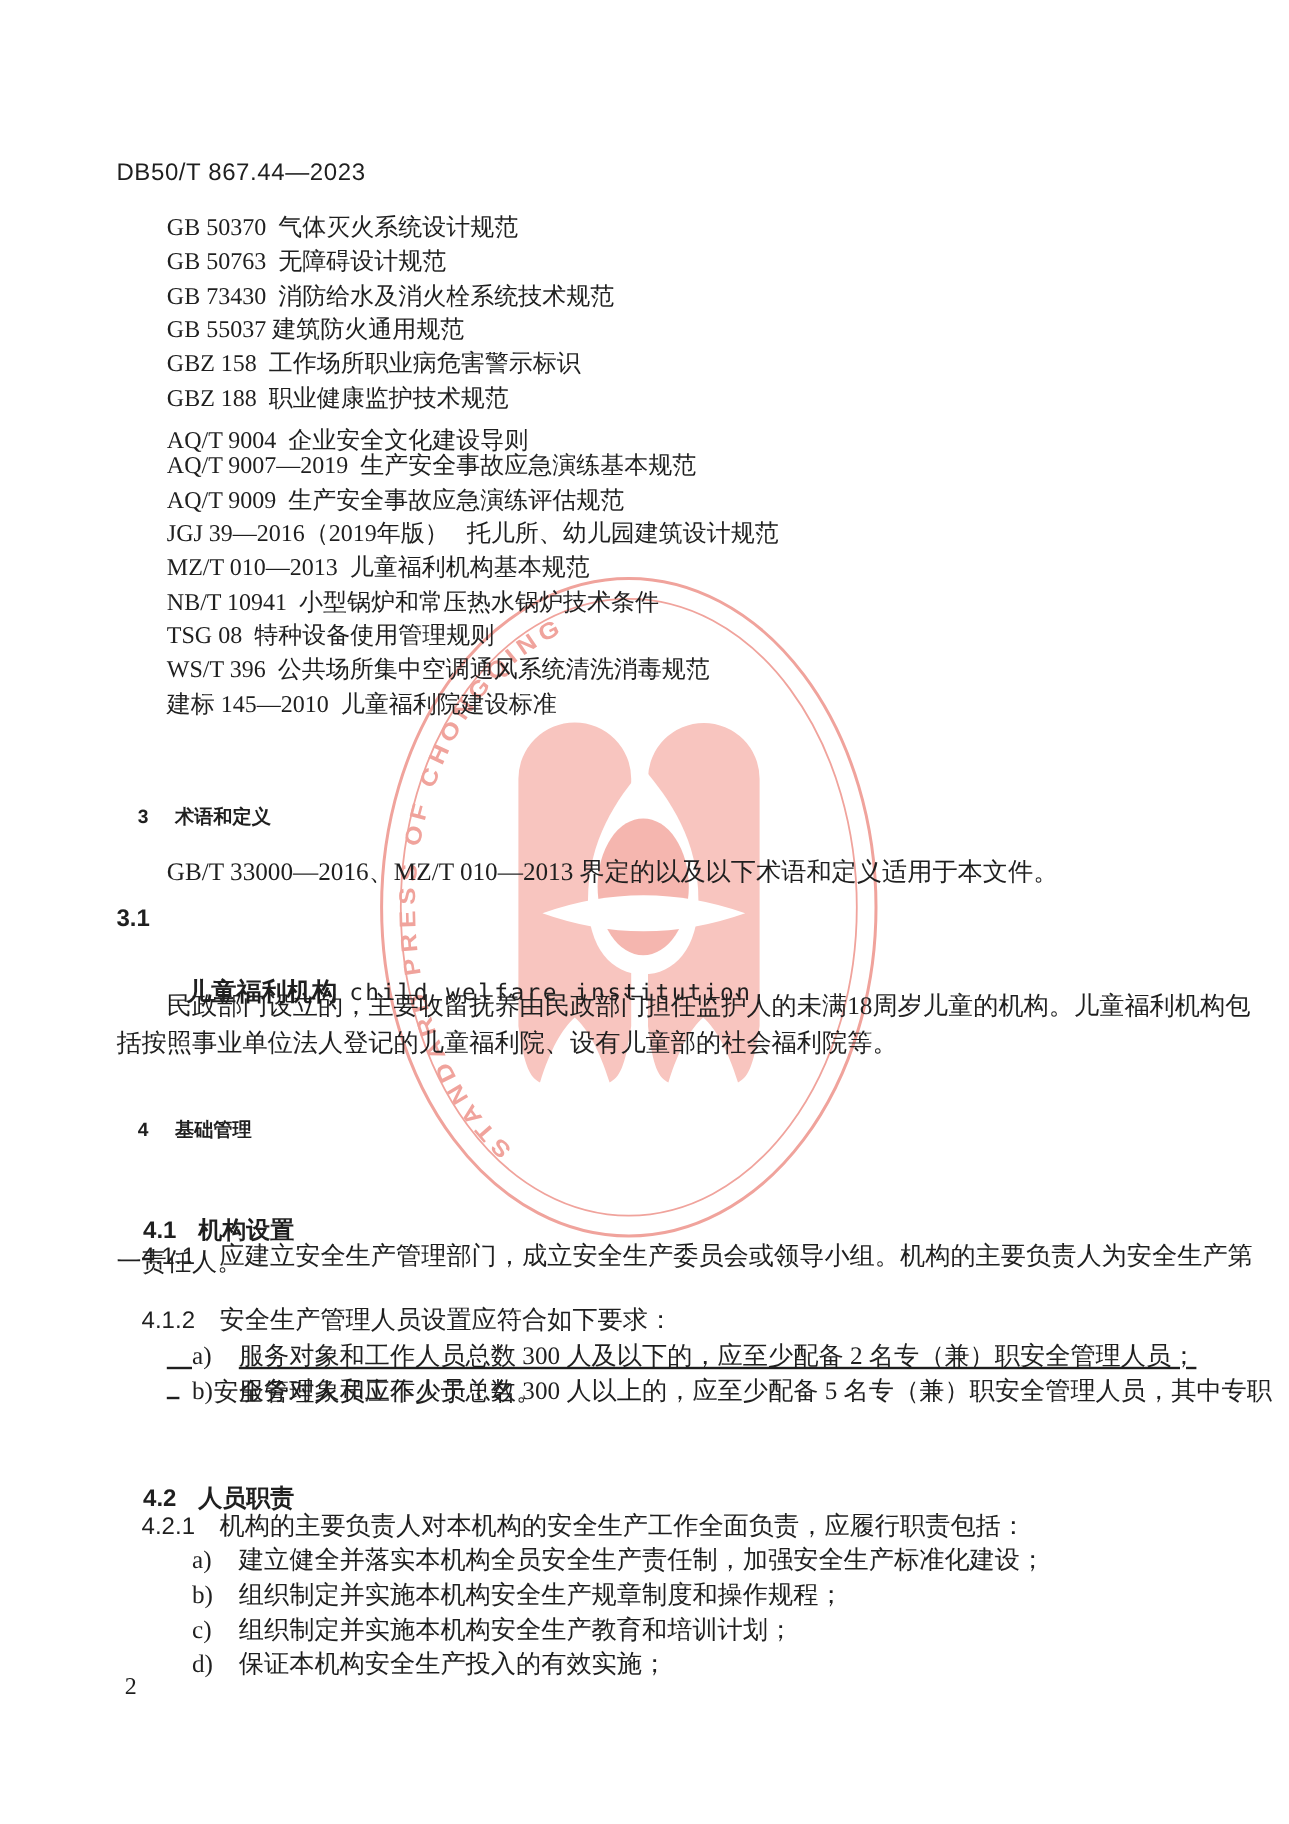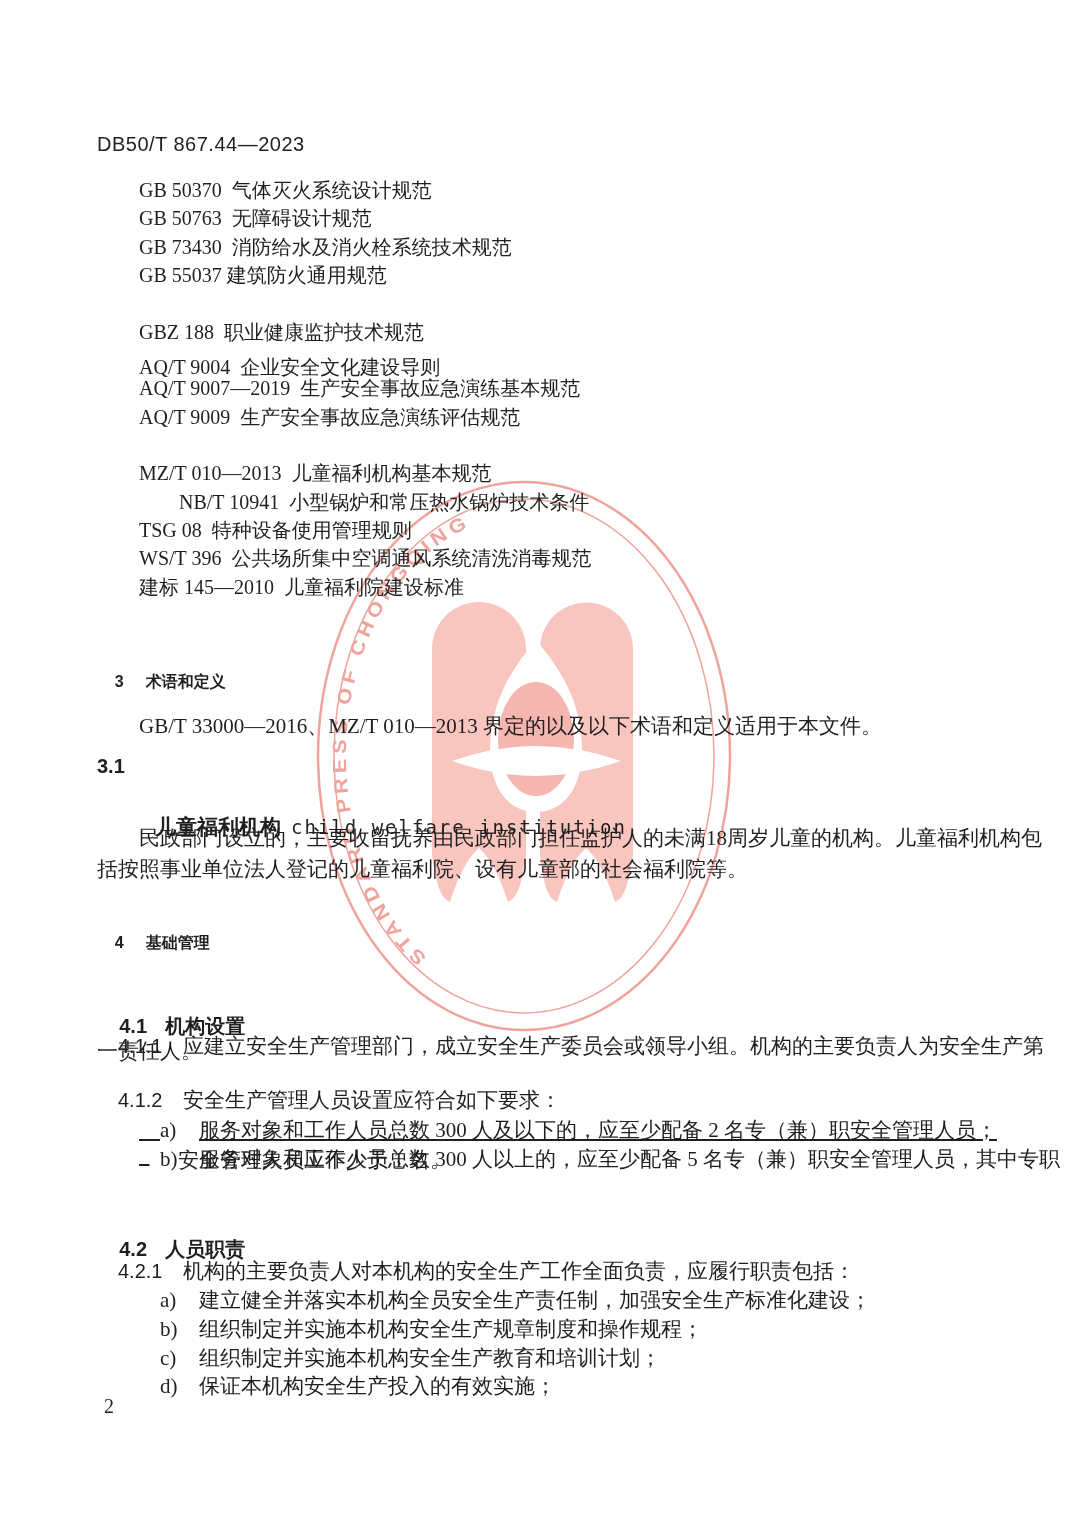--- a/index.html
+++ b/index.html
@@ -48,26 +48,28 @@
       <path d="M 452 761 Q 536 731 621 761 Q 536 791 452 761 Z" fill="#ffffff"></path>
     </g>
   </svg>
 
   <div class="line hd" style="left:97px;top:133px;">DB50/T 867.44—2023</div>
 
   <div class="line refline" style="left:139px;top:179px;">GB 50370  气体灭火系统设计规范</div>
   <div class="line refline" style="left:139px;top:207px;">GB 50763  无障碍设计规范</div>
   <div class="line refline" style="left:139px;top:236px;">GB 73430  消防给水及消火栓系统技术规范</div>
   <div class="line refline" style="left:139px;top:264px;">GB 55037 建筑防火通用规范</div>
+  <div class="line refline" style="left:139px;top:292px;">GBZ 158  工作场所职业病危害警示标识</div>
   <div class="line refline" style="left:139px;top:321px;">GBZ 188  职业健康监护技术规范</div>
   <div class="line refline" style="left:139px;top:356px;text-align:right;">AQ/T 9004  企业安全文化建设导则</div>
   <div class="line refline" style="left:139px;top:377px;">AQ/T 9007—2019  生产安全事故应急演练基本规范</div>
   <div class="line refline" style="left:139px;top:406px;">AQ/T 9009  生产安全事故应急演练评估规范</div>
+  <div class="line refline" style="left:139px;top:434px;">JGJ 39—2016（2019年版）   托儿所、幼儿园建筑设计规范</div>
   <div class="line refline" style="left:139px;top:462px;">MZ/T 010—2013  儿童福利机构基本规范</div>
-  <div class="line refline" style="left:139px;top:491px;margin-left:40px;">NB/T 10941  小型锅炉和常压热水锅炉技术条件</div>
+  <div class="line refline" style="left:139px;top:491px;">NB/T 10941  小型锅炉和常压热水锅炉技术条件</div>
   <div class="line refline" style="left:139px;top:519px;">TSG 08  特种设备使用管理规则</div>
   <div class="line refline" style="left:139px;top:547px;">WS/T 396  公共场所集中空调通风系统清洗消毒规范</div>
   <div class="line refline" style="left:139px;top:576px;">建标 145—2010  儿童福利院建设标准</div>
 
   <div class="line sec" style="left:97px;top:654px;">
     <span class="num1">3</span><span>术语和定义</span>
   </div>
   <div class="line serif" style="left:139px;top:714px;">GB/T 33000—2016、MZ/T 010—2013 界定的以及以下术语和定义适用于本文件。</div>
   <div class="line subnum" style="left:97px;top:755px;">3.1</div>
   <div class="line" style="left:139px;top:796px;">

